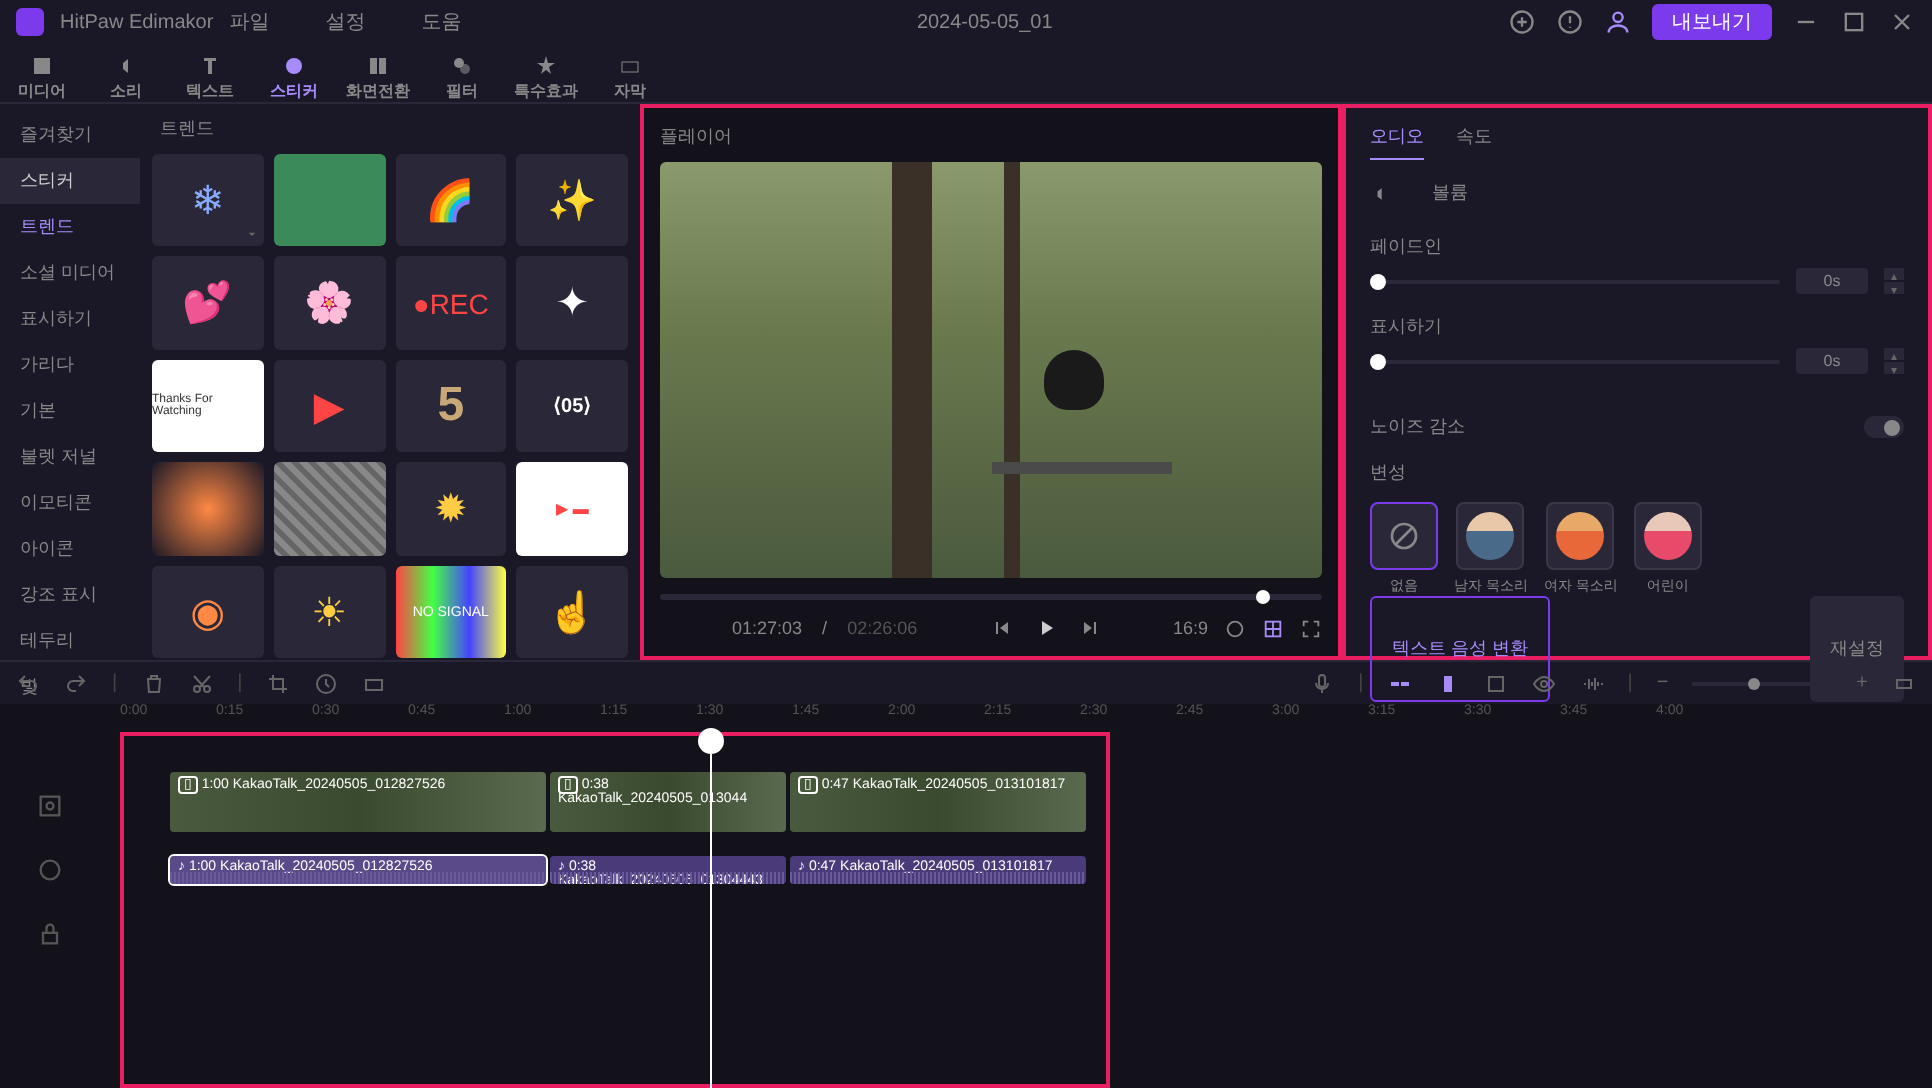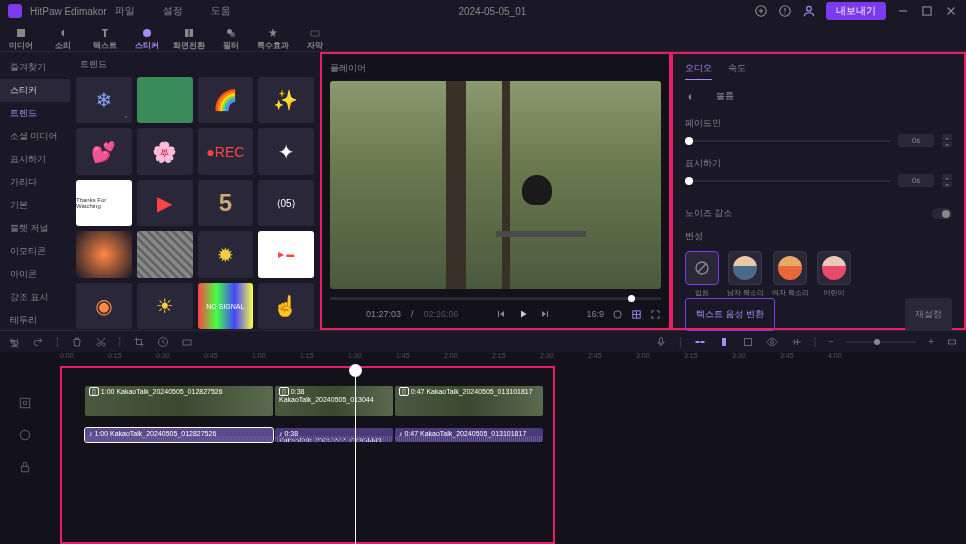--- a/index.html
+++ b/index.html
@@ -62,21 +62,21 @@
     .toggle-row { display: flex; justify-content: space-between; align-items: center; margin: 10px 0; }
     .toggle { width: 20px; height: 11px; background: #2a2838; border-radius: 6px; position: relative; }
     .toggle::after { content: ''; position: absolute; right: 2px; top: 1.5px; width: 8px; height: 8px; background: #888; border-radius: 50%; }
     .voices { display: flex; gap: 8px; margin-top: 4px; }
     .voice { display: flex; flex-direction: column; align-items: center; gap: 3px; }
     .voice-img { width: 34px; height: 34px; background: #2a2838; border-radius: 4px; display: flex; align-items: center; justify-content: center; border: 1px solid #3a3848; }
     .voice-img.sel { border-color: #7c3aed; }
     .voice-lbl { font-size: 7px; color: #888; }
     .props-footer { margin-top: auto; display: flex; justify-content: space-between; }
     .btn-outline { border: 1px solid #7c3aed; color: #a78bfa; padding: 3px 10px; border-radius: 3px; font-size: 9px; background: transparent; }
-    .btn-sec { background: #2a2838; color: #888; padding: 10px 10px; border-radius: 3px; font-size: 9px; border: none; }
+    .btn-sec { background: #2a2838; color: #888; padding: 20px 10px; border-radius: 3px; font-size: 9px; border: none; }
     
     .tl-toolbar { height: 22px; background: #1a1826; display: flex; align-items: center; padding: 0 8px; gap: 12px; color: #666; border-top: 1px solid #2a2838; }
     .tl-toolbar .tlt-spacer { flex: 1; }
     .tl-toolbar .tlt-icon { width: 12px; height: 12px; }
     .tl-toolbar .zoom-slider { width: 70px; height: 2px; background: #2a2838; position: relative; }
     .tl-toolbar .zoom-slider::after { content: ''; position: absolute; left: 40%; top: -2px; width: 6px; height: 6px; background: #888; border-radius: 50%; }
     
     .tl-ruler { height: 14px; background: #13111a; display: flex; padding-left: 60px; font-size: 7px; color: #555; }
     .tl-ruler span { width: 48px; }
     
@@ -215,21 +215,21 @@
       <div class="sticker" style="background:#3a8a5a;"></div>
       <div class="sticker">🌈</div>
       <div class="sticker" style="color:#fa4;">✨</div>
       <div class="sticker" style="color:#f48;">💕</div>
       <div class="sticker" style="color:#f8a;">🌸</div>
       <div class="sticker" style="color:#f44;font-size:14px;">●REC</div>
       <div class="sticker" style="color:#fff;">✦</div>
       <div class="sticker" style="background:#fff;color:#333;font-size:6px;">Thanks For Watching</div>
       <div class="sticker" style="color:#f44;">▶</div>
       <div class="sticker" style="color:#c8a878;font-size:24px;font-weight:bold;">5</div>
-      <div class="sticker" style="color:#fff;font-size:10px;">⟨05⟩</div>
+      <div class="sticker" style="color:#fff;font-size:10px;font-weight:bold;">⟨05⟩</div>
       <div class="sticker" style="background:radial-gradient(circle,#f84,transparent);"></div>
       <div class="sticker" style="background:repeating-linear-gradient(45deg,#888,#888 3px,#666 3px,#666 6px);"></div>
       <div class="sticker" style="color:#fc4;">✹</div>
       <div class="sticker" style="background:#fff;color:#f44;font-size:8px;">▶ ▬</div>
       <div class="sticker" style="color:#f84;">◉</div>
       <div class="sticker" style="color:#fc4;">☀</div>
       <div class="sticker" style="background:linear-gradient(90deg,#f44,#4f4,#44f,#ff4);font-size:7px;color:#fff;">NO SIGNAL</div>
       <div class="sticker" style="color:#fff;">☝</div>
     </div>
   </div>

